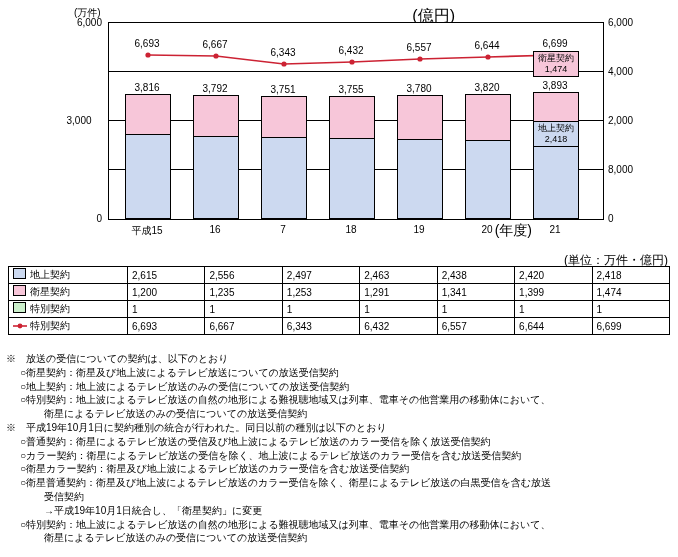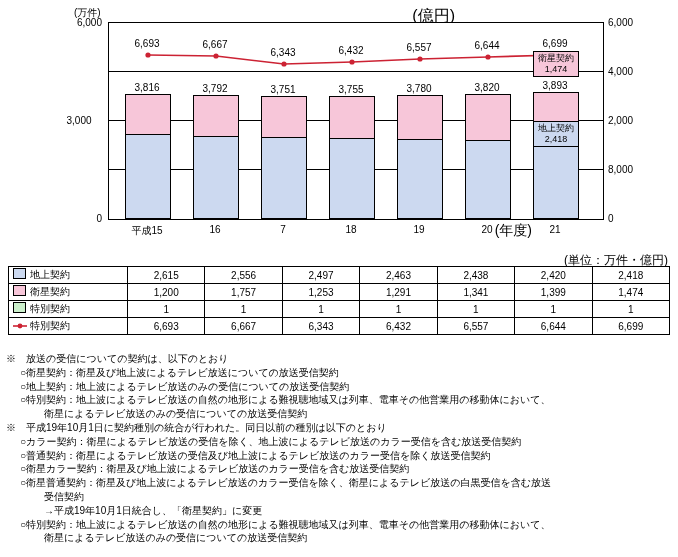--- a/index.html
+++ b/index.html
@@ -49,21 +49,21 @@
   }
   .inbar-box.pink{background:#f7c6d9;}
 
   .unit-note{position:absolute;right:10px;top:252px;font-size:12px;}
 
   table.data{
     position:absolute;left:8px;top:266px;border-collapse:collapse;
     font-size:10px;width:662px;
   }
   table.data td{
-    border:1px solid #000;height:16px;padding:0 4px;text-align:center;
+    border:1px solid #000;height:16px;padding:0 4px;text-align:left;
   }
   table.data td.rowhead{
     text-align:left;width:110px;padding-left:4px;
   }
   .swatch{
     display:inline-block;width:11px;height:9px;border:1px solid #000;
     margin-right:4px;vertical-align:-1px;
   }
   .sw-blue{background:#ccd9f0;}
   .sw-pink{background:#f7c6d9;}
@@ -189,21 +189,21 @@
       <td>2,463</td>
       <td>2,438</td>
       <td>2,420</td>
       <td>2,418</td>
     </tr>
     <tr>
       <td class="rowhead">
         <span class="swatch sw-pink"></span><span>衛星契約</span>
       </td>
       <td>1,200</td>
-      <td>1,757</td>
+      <td>1,235</td>
       <td>1,253</td>
       <td>1,291</td>
       <td>1,341</td>
       <td>1,399</td>
       <td>1,474</td>
     </tr>
     <tr>
       <td class="rowhead">
         <span class="swatch sw-green"></span><span>特別契約</span>
       </td>
@@ -233,21 +233,21 @@
   </tbody>
 </table>
 
 <div class="notes">
   <p class="ind1">※　放送の受信についての契約は、以下のとおり</p>
   <p class="ind2">○衛星契約：衛星及び地上波によるテレビ放送についての放送受信契約</p>
   <p class="ind2">○地上契約：地上波によるテレビ放送のみの受信についての放送受信契約</p>
   <p class="ind2">○特別契約：地上波によるテレビ放送の自然の地形による難視聴地域又は列車、電車その他営業用の移動体において、</p>
   <p class="ind3">衛星によるテレビ放送のみの受信についての放送受信契約</p>
   <p class="ind1">※　平成19年10月1日に契約種別の統合が行われた。同日以前の種別は以下のとおり</p>
+  <p class="ind2">○普通契約：衛星によるテレビ放送の受信及び地上波によるテレビ放送のカラー受信を除く放送受信契約</p>
   <p class="ind2">○カラー契約：衛星によるテレビ放送の受信を除く、地上波によるテレビ放送のカラー受信を含む放送受信契約</p>
-  <p class="ind2">○普通契約：衛星によるテレビ放送の受信及び地上波によるテレビ放送のカラー受信を除く放送受信契約</p>
   <p class="ind2">○衛星カラー契約：衛星及び地上波によるテレビ放送のカラー受信を含む放送受信契約</p>
   <p class="ind2">○衛星普通契約：衛星及び地上波によるテレビ放送のカラー受信を除く、衛星によるテレビ放送の白黒受信を含む放送</p>
   <p class="ind3">受信契約</p>
   <p class="ind3">→平成19年10月1日統合し、「衛星契約」に変更</p>
   <p class="ind2">○特別契約：地上波によるテレビ放送の自然の地形による難視聴地域又は列車、電車その他営業用の移動体において、</p>
   <p class="ind3">衛星によるテレビ放送のみの受信についての放送受信契約</p>
 </div>
 
 </body></html>

